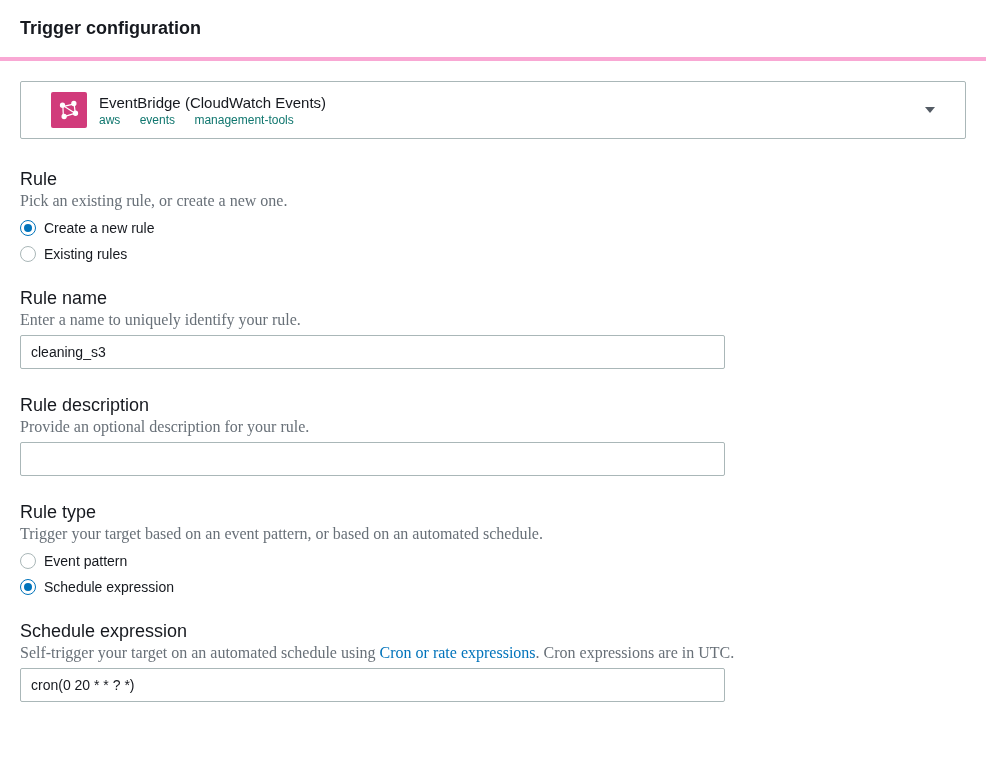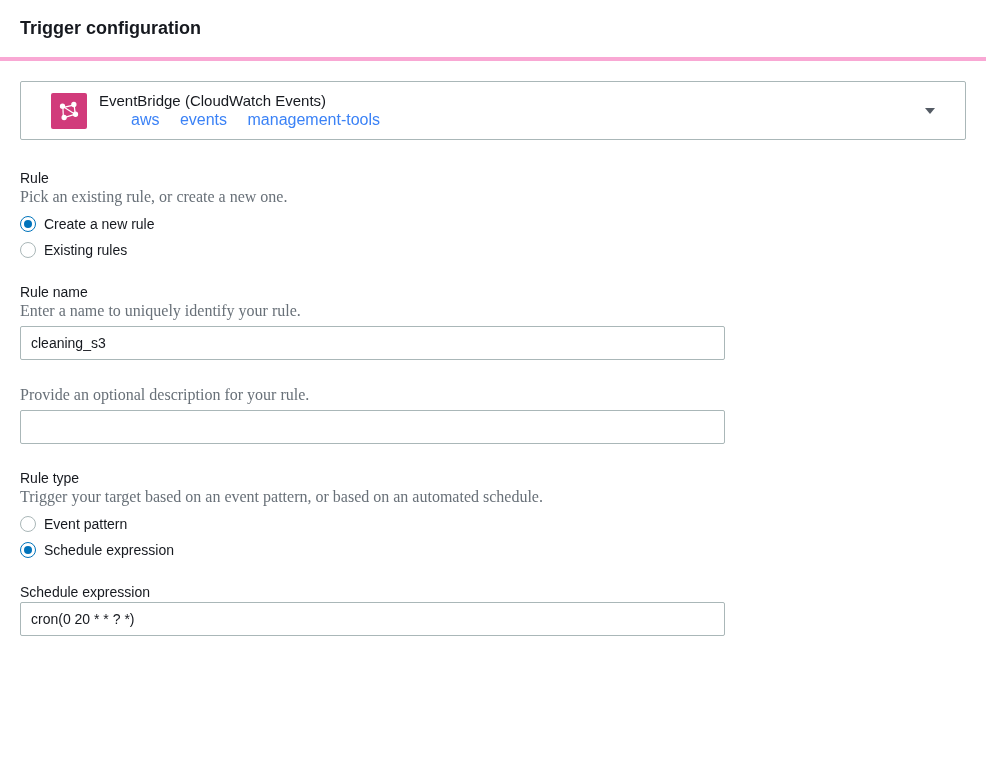--- a/index.html
+++ b/index.html
@@ -53,39 +53,38 @@
     .trigger-icon svg {
       width: 26px;
       height: 26px;
     }
     .trigger-title {
       font-size: 15px;
       color: #16191f;
       margin-bottom: 2px;
     }
     .trigger-tags {
-      font-size: 16px;
-      color: #3b82f6;
-      margin-left: 32px;
+      font-size: 12px;
+      color: #0f766e;
     }
     .trigger-tags span {
       margin-right: 16px;
     }
     .caret {
       width: 0;
       height: 0;
       border-left: 5px solid transparent;
       border-right: 5px solid transparent;
       border-top: 6px solid #545b64;
     }
     .field-group {
       margin-bottom: 26px;
     }
     .field-label {
-      font-size: 14px;
+      font-size: 18px;
       color: #16191f;
       margin-bottom: 2px;
     }
     .field-help {
       font-size: 16px;
       color: #687078;
       margin-bottom: 6px;
       font-family: Liberation Serif, serif;
     }
     .field-help a {
@@ -190,20 +189,21 @@
     </div>
   </div>
 
   <div class="field-group">
     <div class="field-label">Rule name</div>
     <div class="field-help">Enter a name to uniquely identify your rule.</div>
     <input type="text" class="text-input" value="cleaning_s3" style="">
   </div>
 
   <div class="field-group">
+    <div class="field-label">Rule description</div>
     <div class="field-help">Provide an optional description for your rule.</div>
     <input type="text" class="text-input" value="" style="">
   </div>
 
   <div class="field-group">
     <div class="field-label">Rule type</div>
     <div class="field-help">Trigger your target based on an event pattern, or based on an automated schedule.</div>
     <div class="radio-group">
       <div class="radio-item">
         <div class="radio"></div>
@@ -211,16 +211,19 @@
       </div>
       <div class="radio-item">
         <div class="radio selected"></div>
         <div class="radio-label">Schedule expression</div>
       </div>
     </div>
   </div>
 
   <div class="field-group">
     <div class="field-label">Schedule expression</div>
+    <div class="field-help">
+      <span>Self-trigger your target on an automated schedule using </span><a href="#">Cron or rate expressions</a><span>. Cron expressions are in UTC.</span>
+    </div>
     <input type="text" class="text-input" value="cron(0 20 * * ? *)" style="">
   </div>
 
 </div>
 
 </body></html>

